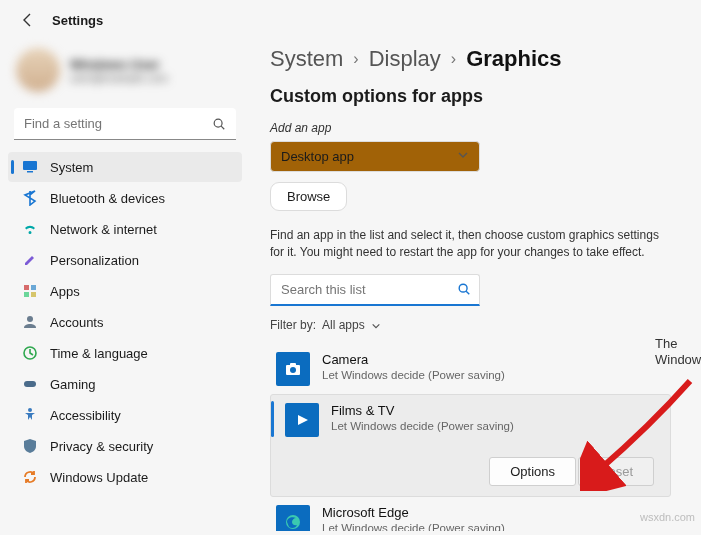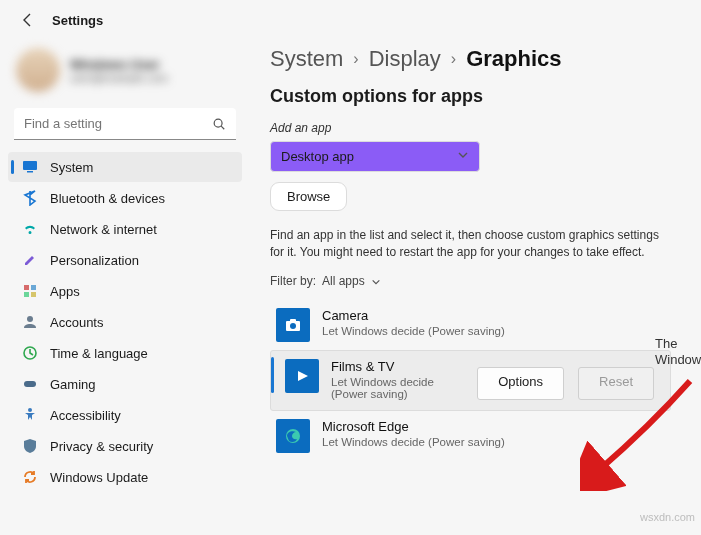--- a/index.html
+++ b/index.html
@@ -22,38 +22,38 @@
 .nav-item.active::before { content: ""; position: absolute; left: 3px; top: 8px; bottom: 8px; width: 3px; background: #1976d2; border-radius: 2px; }
 .nav-icon { width: 16px; height: 16px; display: flex; align-items: center; justify-content: center; }
 .nav-label { font-size: 13px; color: #1b1b1b; }
 .main { flex: 1; padding: 10px 30px 10px 20px; overflow: hidden; position: relative; }
 .breadcrumb { display: flex; align-items: center; gap: 10px; font-size: 22px; margin-bottom: 14px; }
 .breadcrumb .crumb { color: #555; cursor: pointer; }
 .breadcrumb .sep { color: #777; font-size: 16px; }
 .breadcrumb .crumb.current { font-weight: 600; color: #111; }
 .section-heading { font-weight: 600; font-size: 18px; margin-bottom: 14px; }
 .field-label { font-size: 12px; color: #333; margin-bottom: 6px; font-style: italic; }
-.select-wrap { width: 210px; background: #8b5cf6; border: 1px solid #dcdcdc; border-radius: 4px; padding: 7px 10px; display: flex; align-items: center; justify-content: space-between; cursor: pointer; margin-bottom: 10px; }
+.select-wrap { width: 210px; background: #a16207; border: 1px solid #dcdcdc; border-radius: 4px; padding: 7px 10px; display: flex; align-items: center; justify-content: space-between; cursor: pointer; margin-bottom: 10px; }
 .select-wrap .sel-text { font-size: 13px; }
 .browse-btn { display: inline-block; background: #ffffff; border: 1px solid #dcdcdc; border-radius: 9px; padding: 6px 16px; font-size: 13px; cursor: pointer; margin-bottom: 16px; }
 .help-text { font-size: 12px; color: #333; line-height: 1.45; margin-bottom: 12px; max-width: 400px; }
 .list-search { width: 210px; border: 1px solid #dcdcdc; border-bottom: 2px solid #1976d2; border-radius: 3px 3px 0 0; padding: 7px 30px 7px 10px; background: #fff; position: relative; margin-bottom: 12px; }
 .list-search input { border: none; outline: none; width: 100%; font-size: 13px; background: transparent; }
 .list-search .mag { position: absolute; right: 8px; top: 50%; transform: translateY(-50%); width: 14px; height: 14px; color: #1976d2; }
 .filter-row { display: flex; align-items: center; gap: 6px; font-size: 12px; color: #444; margin-bottom: 12px; }
 .filter-row .all-apps { font-weight: 400; }
 .wm-text { position: absolute; left: 405px; top: 300px; font-size: 13px; color: #333; line-height: 1.2; pointer-events: none; }
 .app-list { display: flex; flex-direction: column; gap: 0; }
 .app-item { display: flex; align-items: flex-start; gap: 12px; padding: 8px 6px; border-radius: 3px; }
 .app-item.selected { background: #ececec; border: 1px solid #dcdcdc; border-radius: 3px; padding-bottom: 10px; position: relative; }
 .app-item.selected::before { content: ""; position: absolute; left: 0; top: 6px; width: 3px; height: 36px; background: #1976d2; border-radius: 2px; }
 .app-icon { width: 34px; height: 34px; border-radius: 2px; display: flex; align-items: center; justify-content: center; flex-shrink: 0; }
 .app-meta .app-name { font-size: 13px; color: #111; }
 .app-meta .app-sub { font-size: 11.5px; color: #666; margin-top: 2px; }
-.app-actions { display: flex; gap: 14px; justify-content: flex-end; padding: 8px 10px 0 0; }
+.app-actions { display: flex; gap: 2px; justify-content: flex-end; padding: 8px 10px 0 0; }
 .btn { border: 1px solid #cfcfcf; background: #fdfdfd; border-radius: 3px; padding: 6px 20px; font-size: 13px; cursor: pointer; }
 .btn.disabled { color: #9a9a9a; background: #f0f0f0; cursor: default; }
 .arrow-annot { position: absolute; pointer-events: none; z-index: 50; }
 .watermark { position: absolute; right: 6px; bottom: 12px; font-size: 11px; color: #bdbdbd; pointer-events: none; }
 </style>
 </head>
 <body>
 
 <div class="topbar">
   <span class="back-arrow">
@@ -201,20 +201,27 @@
       <span class="sel-text">Desktop app</span>
       <span><svg viewBox="0 0 12 12" width="12" height="12" stroke="#555" fill="none" stroke-width="1.4">
             <path d="M2 4l4 4 4-4"></path>
           </svg></span>
     </div>
 
     <div class="browse-btn">Browse</div>
 
     <div class="help-text">Find an app in the list and select it, then choose custom graphics settings for it. You might need to restart the app for your changes to take effect.</div>
 
+    <div class="list-search">
+      <input placeholder="Search this list" style="">
+      <span class="mag"><svg viewBox="0 0 16 16" width="14" height="14" stroke="#1976d2" fill="none" stroke-width="1.6">
+            <circle cx="7" cy="7" r="4.5"></circle>
+            <path d="M10.5 10.5 L14 14"></path>
+          </svg></span>
+    </div>
 
     <div class="filter-row">
       <span>Filter by:</span>
       <span class="all-apps">
         <span>All apps</span>
         <svg viewBox="0 0 12 12" width="10" height="10" stroke="#555" fill="none" stroke-width="1.4" style="vertical-align:middle;margin-left:3px">
             <path d="M2 4l4 4 4-4"></path>
           </svg>
       </span>
     </div>
@@ -227,21 +234,21 @@
               <circle cx="10" cy="11" r="3" fill="#0b6cbf"></circle>
               <rect x="7" y="4" width="6" height="3" rx="1"></rect>
             </svg>
         </div>
         <div class="app-meta">
           <div class="app-name">Camera</div>
           <div class="app-sub">Let Windows decide (Power saving)</div>
         </div>
       </div>
 
-      <div class="app-item selected" style="flex-direction:row;align-items:stretch;">
+      <div class="app-item selected" style="flex-direction:column;align-items:stretch;">
         <div style="display:flex;gap:12px;align-items:flex-start;padding-left:8px;">
           <div class="app-icon" style="background:#0b6cbf">
             <svg viewBox="0 0 20 20" width="20" height="20" fill="#fff">
                 <path d="M6 5l10 5-10 5z"></path>
               </svg>
           </div>
           <div class="app-meta">
             <div class="app-name">Films &amp; TV</div>
             <div class="app-sub">Let Windows decide (Power saving)</div>
           </div>

